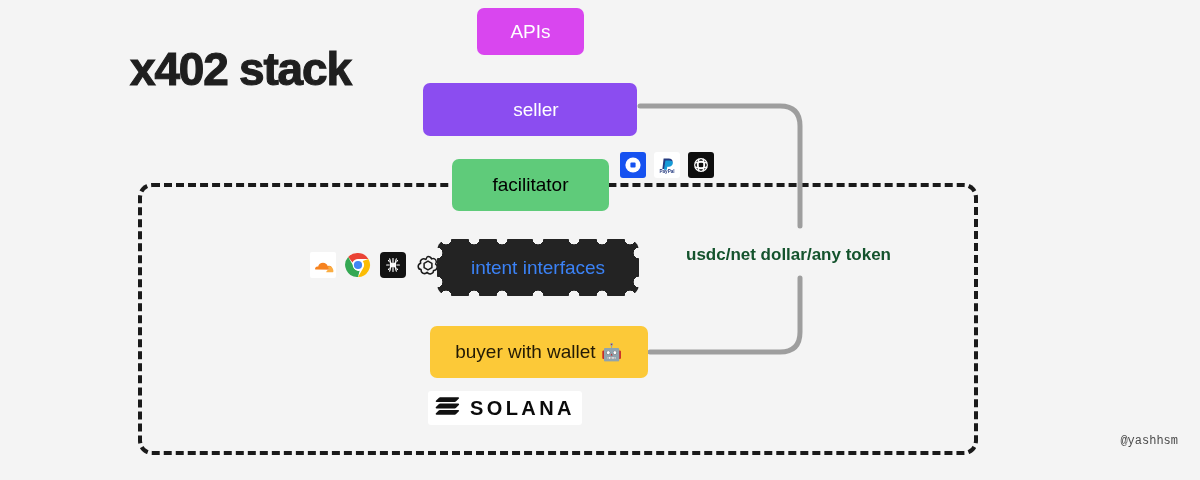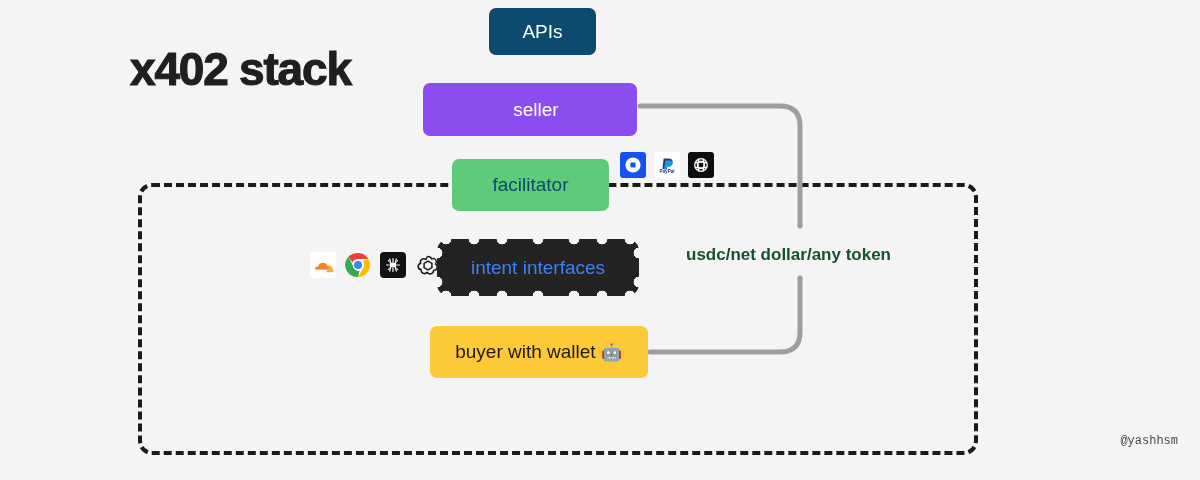--- a/index.html
+++ b/index.html
@@ -35,29 +35,29 @@
     position:absolute;
     display:flex;align-items:center;justify-content:center;
     border-radius:7px;
     font-size:19px;
     box-sizing:border-box;
     white-space:nowrap;
   }
 
   #node-apis{
     left:477px;top:8px;width:107px;height:47px;
-    background:#0c4a6e;color:#ffffff;margin-left:12px;
+    background:#d946ef;color:#ffffff;
   }
   #node-seller{
     left:423px;top:83px;width:214px;height:53px;
     background:#8B4DF0;color:#ffffff;padding-left:12px;
   }
   #node-facilitator{
     left:452px;top:159px;width:157px;height:52px;
-    background:#5FCB7A;color:#0c4a6e;
+    background:#5FCB7A;color:#000000;
   }
   #node-intent{
     left:437px;top:239px;width:202px;height:57px;
     background:#232323;color:#3b82f6;
     border-radius:12px;
   }
   
   #node-intent::before,
   #node-intent::after{
     content:"";position:absolute;left:0;width:100%;height:9px;
@@ -241,18 +241,28 @@
   <div class="node" id="node-buyer">
     <span class="lbl">
       <span>buyer with wallet</span>
       <span class="emoji">🤖</span>
     </span>
   </div>
 
   <div id="chains">
 
 
+    <div class="chain" id="solana-logo">
+      <span>
+        <svg width="26" height="22" viewBox="0 0 26 22">
+          <path d="M5.1 2.2h18.2a.8.8 0 0 1 .57 1.37l-3.0 3.0a1.6 1.6 0 0 1-1.13.47H1.5a.8.8 0 0 1-.57-1.37l3.04-3.0A1.6 1.6 0 0 1 5.1 2.2z" fill="#111111"></path>
+          <path d="M5.1 8.55h18.2a.8.8 0 0 1 .57 1.37l-3.0 3.0a1.6 1.6 0 0 1-1.13.47H1.5a.8.8 0 0 1-.57-1.37l3.04-3.0a1.6 1.6 0 0 1 1.13-.47z" fill="#111111"></path>
+          <path d="M5.1 14.9h18.2a.8.8 0 0 1 .57 1.37l-3.0 3.0a1.6 1.6 0 0 1-1.13.47H1.5a.8.8 0 0 1-.57-1.37l3.04-3.0a1.6 1.6 0 0 1 1.13-.47z" fill="#111111"></path>
+        </svg>
+      </span>
+      <span id="solana-word">SOLANA</span>
+    </div>
 
   </div>
 
   <div id="watermark">@yashhsm</div>
 
 </div>
 
 </body></html>

